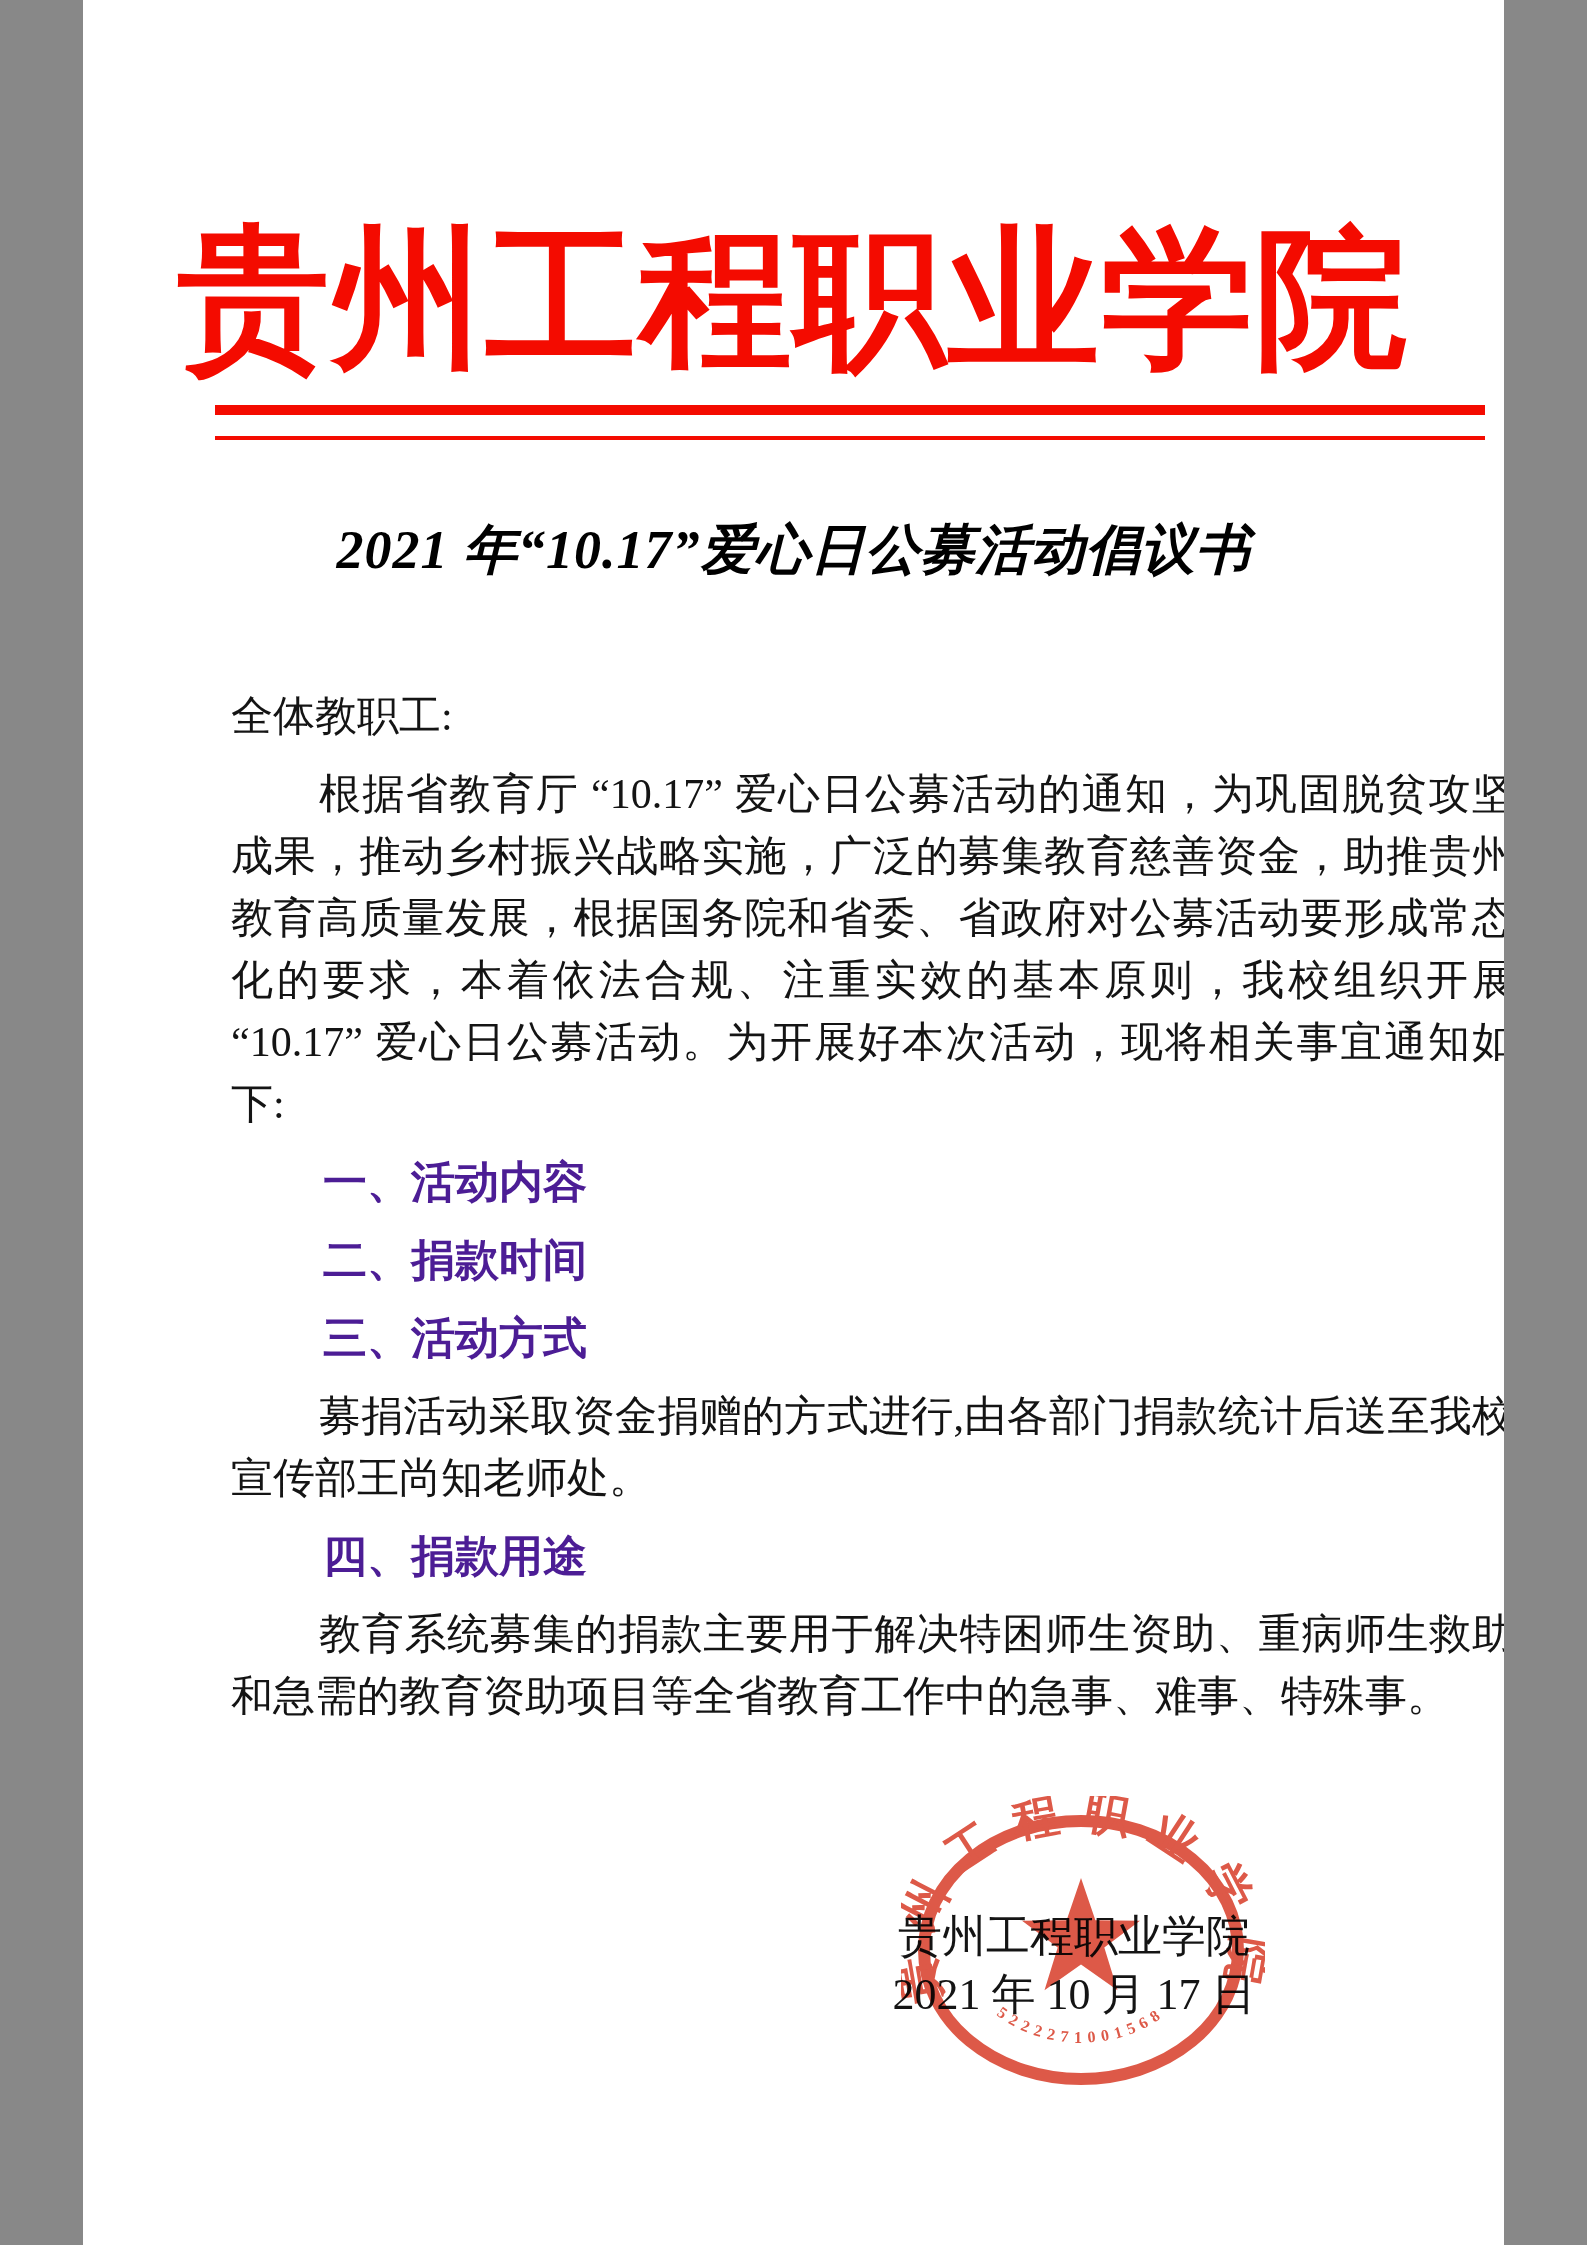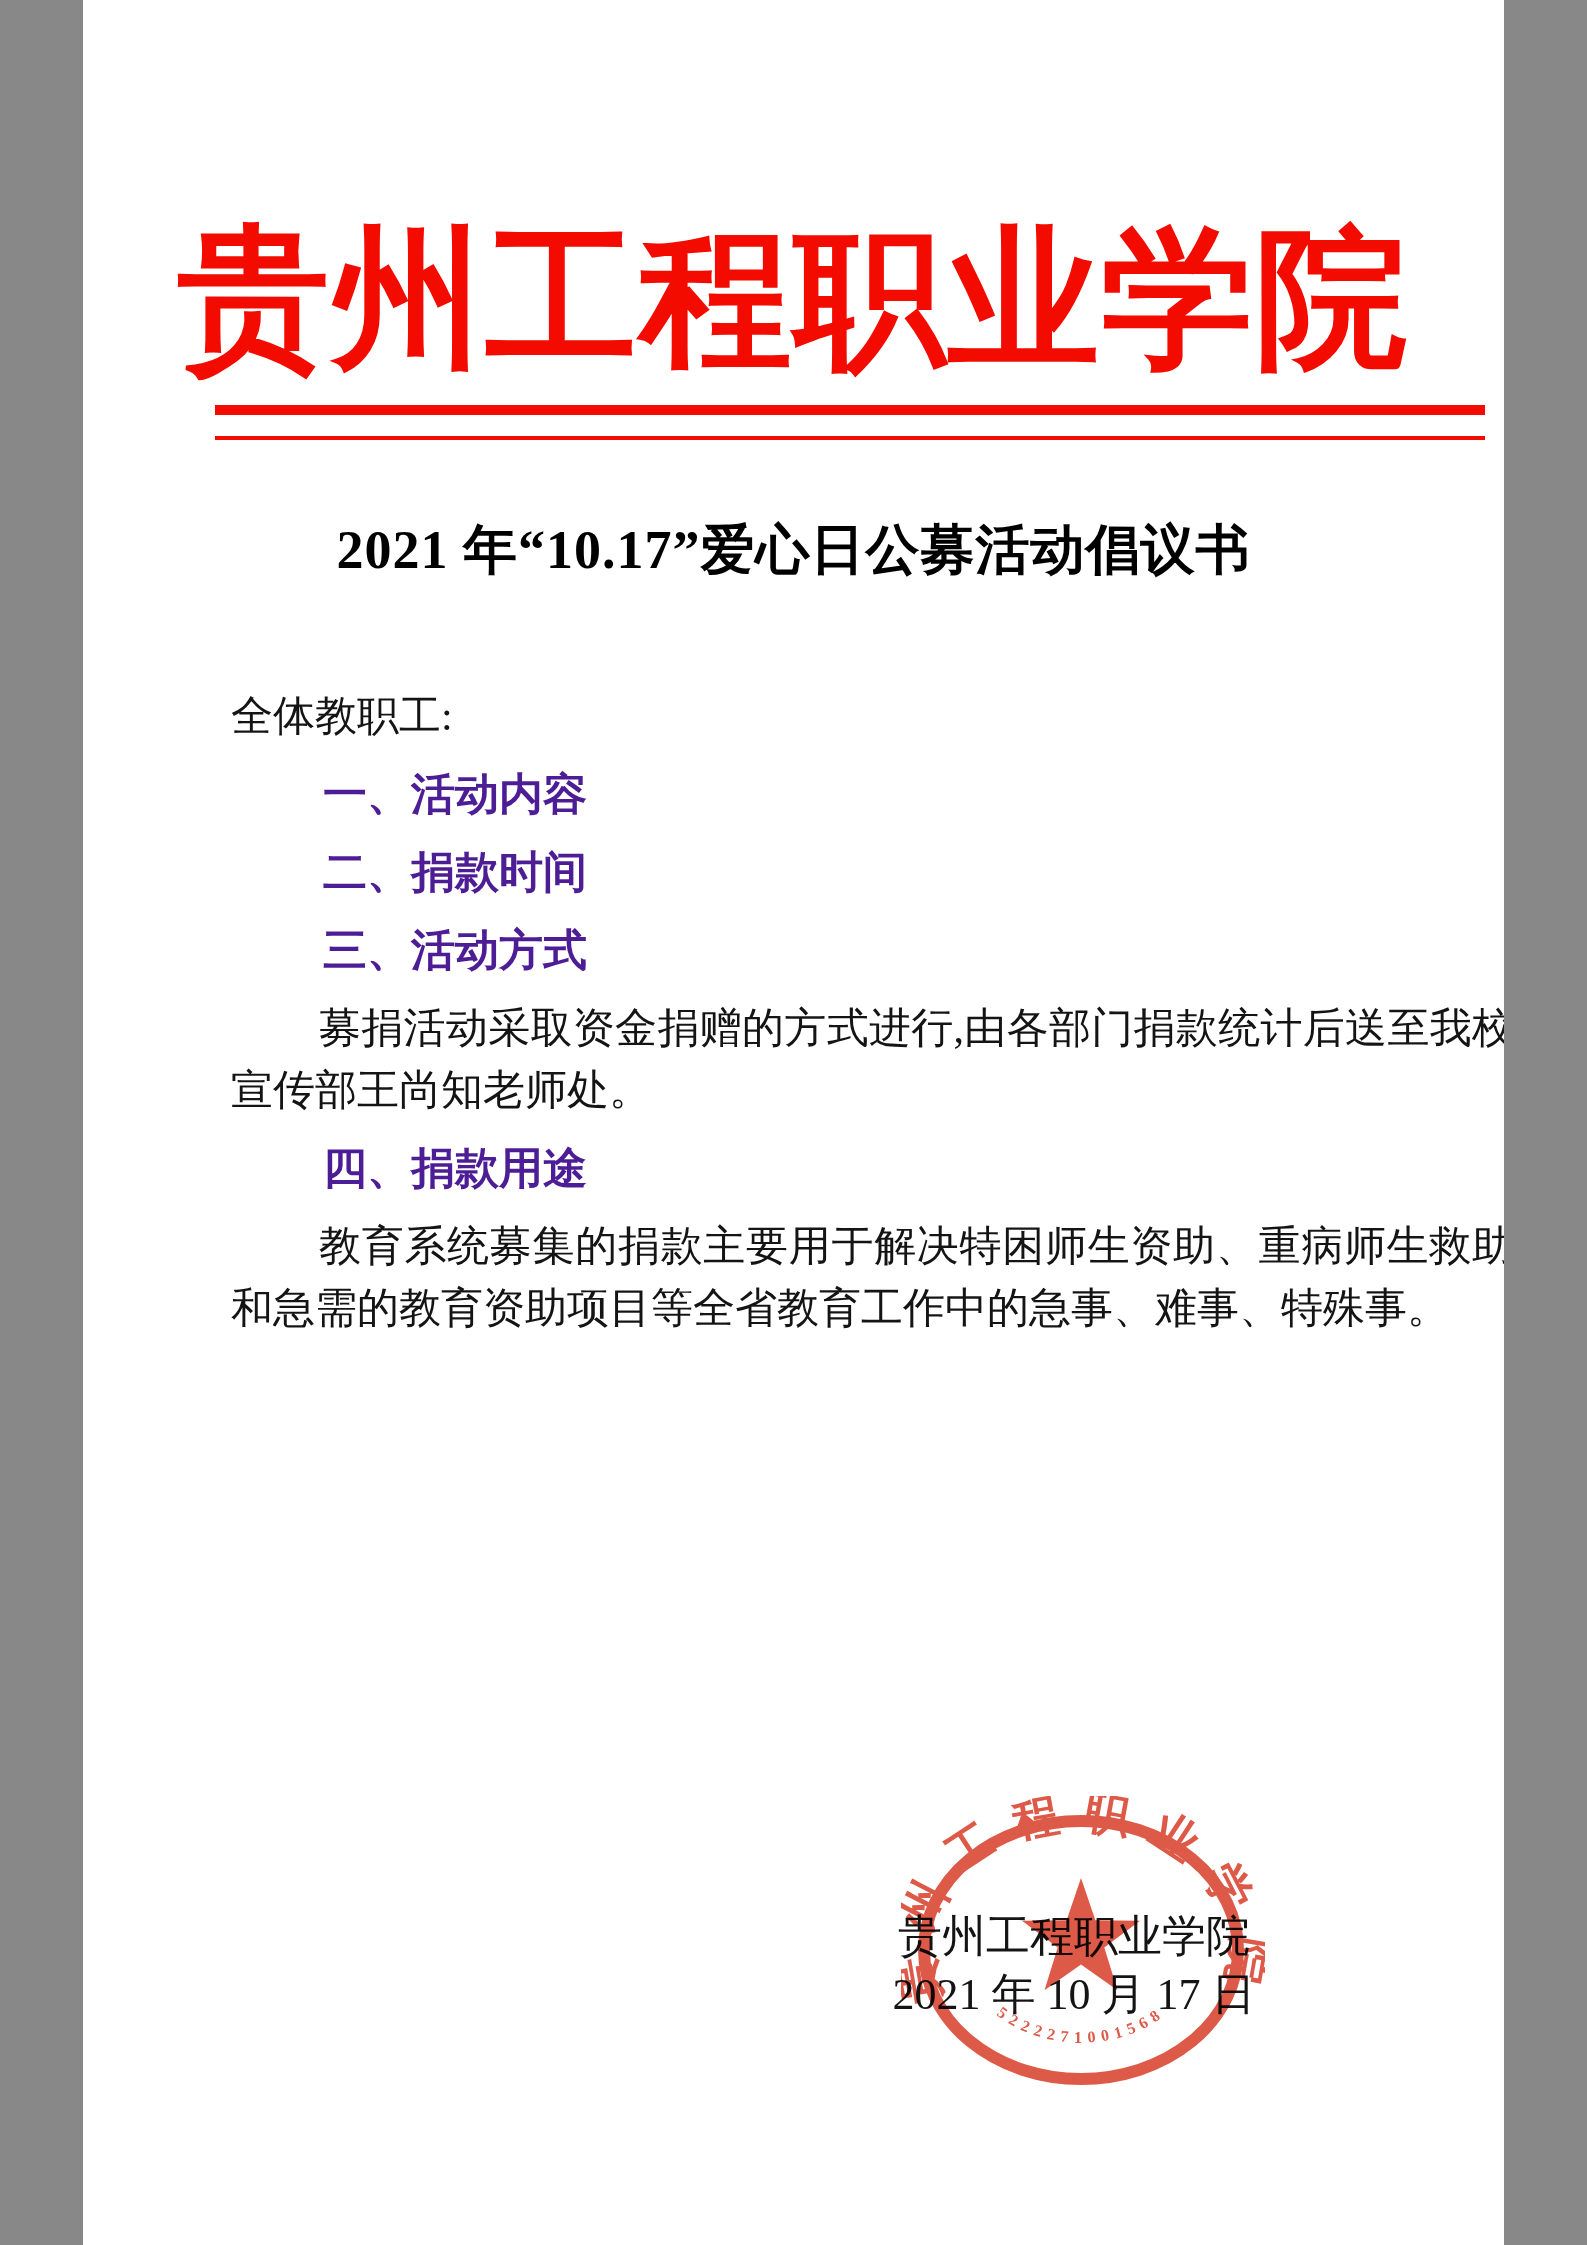--- a/index.html
+++ b/index.html
@@ -47,20 +47,21 @@
     top: 518px; left: 0; width: 100%;
     margin: 0;
     text-align: center;
     font-family: "Liberation Serif", serif;
     font-weight: bold;
     font-size: 54px;
     line-height: 64px;
     letter-spacing: 1px;
     color: #000000;
     white-space: nowrap;
+    font-style: italic;
   }
 
   
   .doc-body {
     position: absolute;
     left: 132px; top: 669px;
     width: 1315px;
     font-size: 42px;
     line-height: 62px;
     text-align: justify;
@@ -114,20 +115,21 @@
   <h1 class="letterhead">贵州工程职业学院</h1>
 
   <div class="rule-thick"></div>
   <div class="rule-thin"></div>
 
   <h2 class="doc-title">2021 年“10.17”爱心日公募活动倡议书</h2>
 
   <main class="doc-body">
     <p class="salutation">全体教职工:</p>
 
+    <p class="para">根据省教育厅 “10.17” 爱心日公募活动的通知，为巩固脱贫攻坚成果，推动乡村振兴战略实施，广泛的募集教育慈善资金，助推贵州教育高质量发展，根据国务院和省委、省政府对公募活动要形成常态化的要求，本着依法合规、注重实效的基本原则，我校组织开展 “10.17” 爱心日公募活动。为开展好本次活动，现将相关事宜通知如下:</p>
 
     <h3 class="sec-heading">一、活动内容</h3>
 
     <h3 class="sec-heading">二、捐款时间</h3>
 
     <h3 class="sec-heading">三、活动方式</h3>
     <p class="para">募捐活动采取资金捐赠的方式进行,由各部门捐款统计后送至我校宣传部王尚知老师处。</p>
 
     <h3 class="sec-heading">四、捐款用途</h3>
     <p class="para">教育系统募集的捐款主要用于解决特困师生资助、重病师生救助和急需的教育资助项目等全省教育工作中的急事、难事、特殊事。</p>

